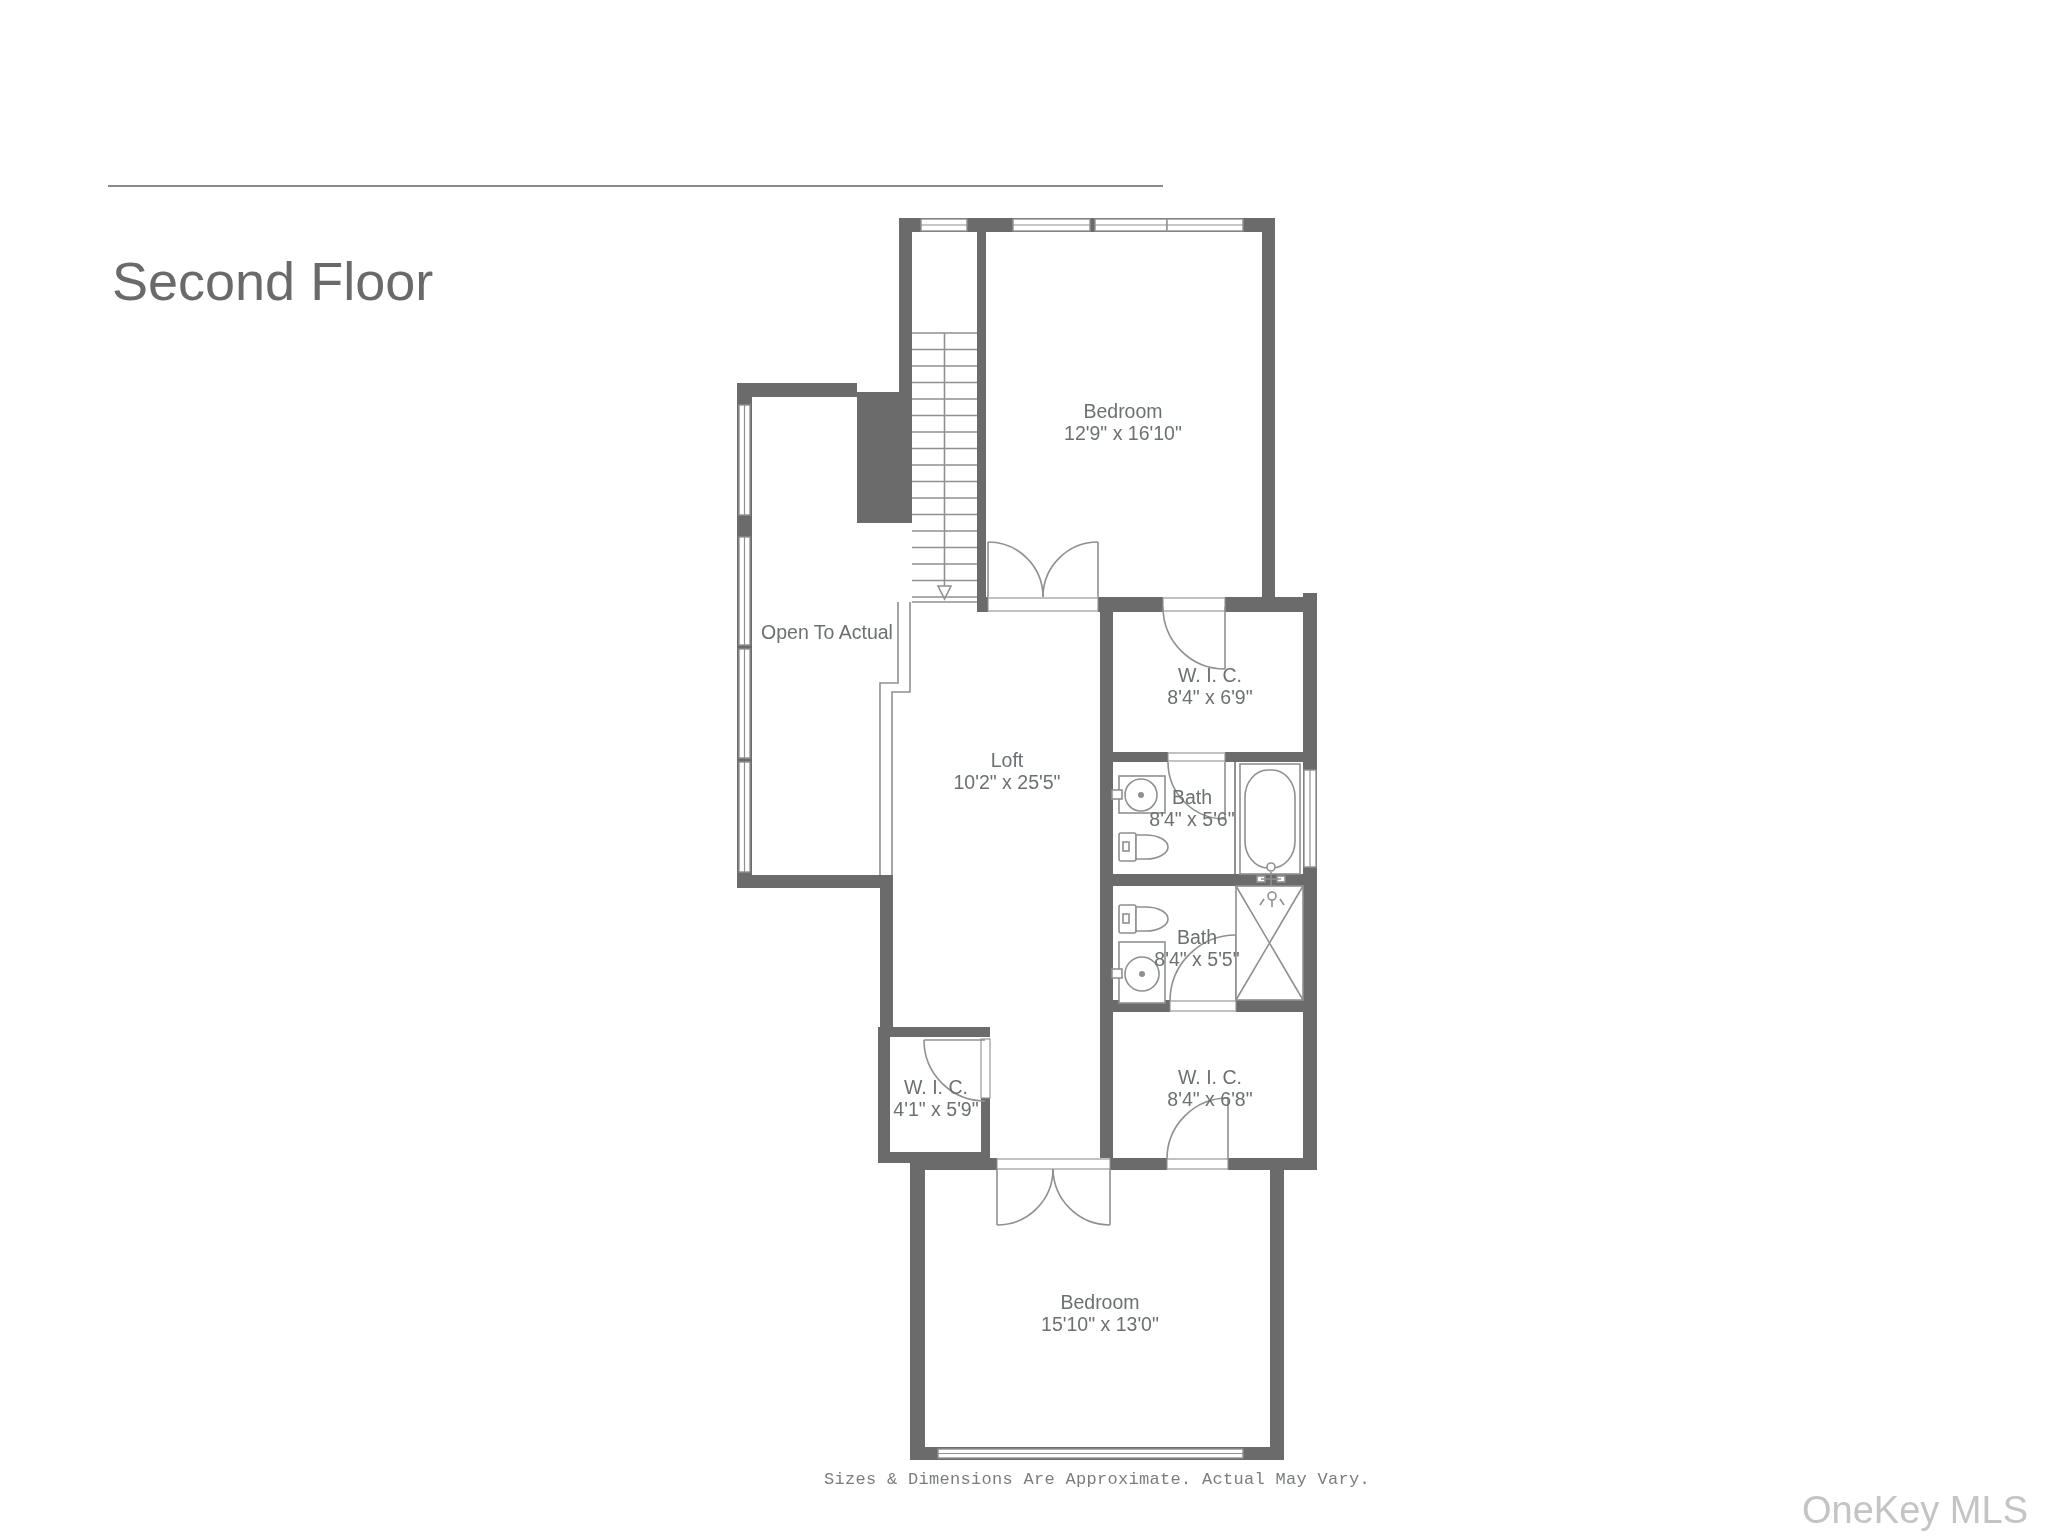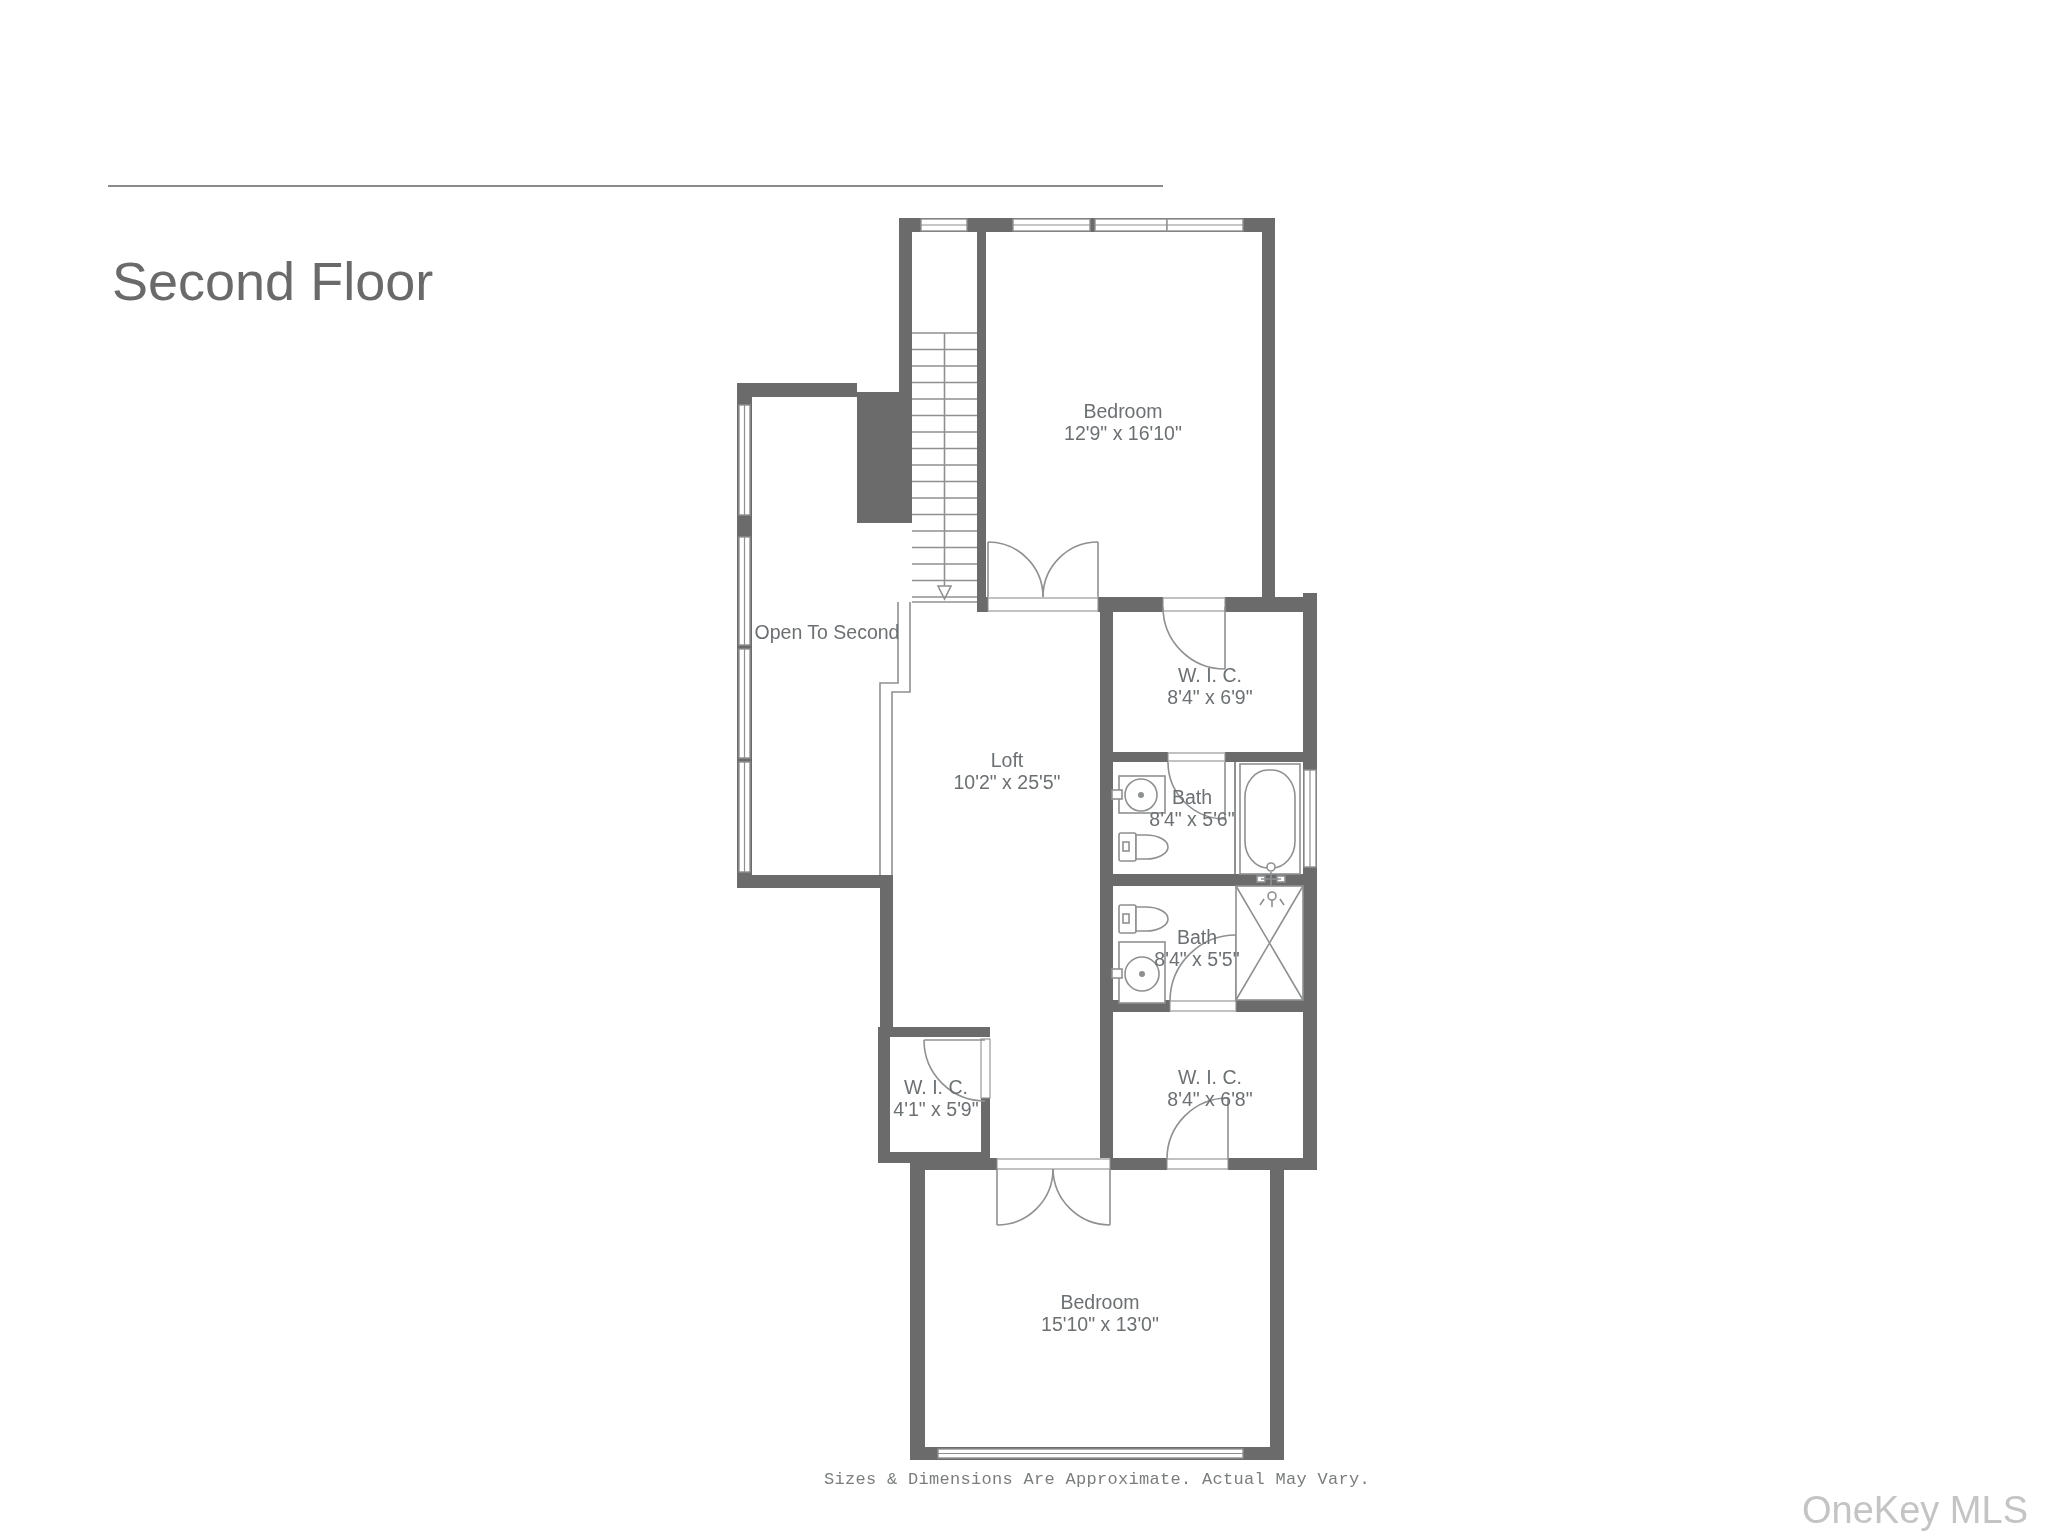--- a/index.html
+++ b/index.html
@@ -212,21 +212,21 @@
       </g>
     </g>
   </svg>
 
   <div class="room-label" style="left:1123px;top:422px">
     <div>Bedroom</div>
     <div>12'9" x 16'10"</div>
   </div>
 
   <div class="room-label" style="left:827px;top:633px">
-    <div>Open To Second</div>
+    <div>Open To Actual</div>
   </div>
 
   <div class="room-label" style="left:1210px;top:686px">
     <div>W. I. C.</div>
     <div>8'4" x 6'9"</div>
   </div>
 
   <div class="room-label" style="left:1007px;top:771px">
     <div>Loft</div>
     <div>10'2" x 25'5"</div>

